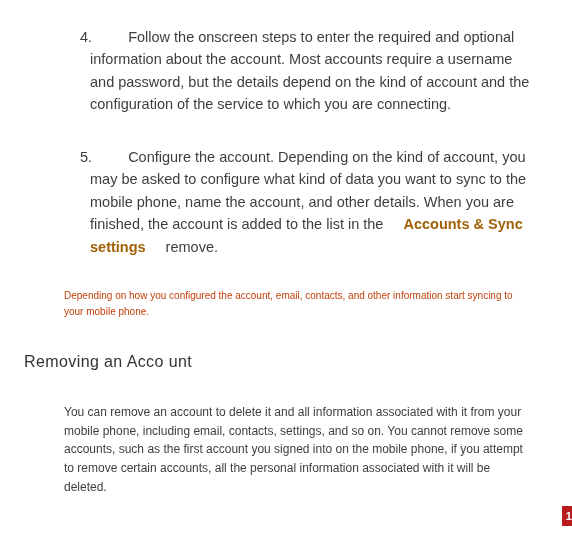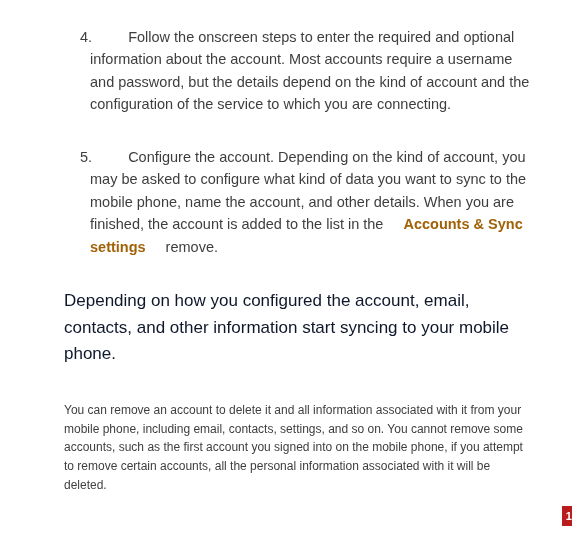--- a/index.html
+++ b/index.html
@@ -52,23 +52,23 @@
     color: #3e3e3e;
     text-indent: -18px;
     padding-left: 18px;
   }
   .step .num { display: inline; }
   .step .body { display: inline; }
   .step .emph { font-weight: bold; color: #a16207; }
   .trail {
     margin: 0 0 18px 40px;
     width: 486px;
-    font-size: 17px;
+    font-size: 10px;
     line-height: 1.55;
-    color: #0f172a;
+    color: #c2410c;
   }
   .heading {
     margin: 0 0 16px 0;
     font-size: 16px;
     font-weight: normal;
     color: #333;
     letter-spacing: 0.4px;
   }
   .para {
     margin: 0 0 18px 40px;
@@ -99,20 +99,21 @@
     </p>
 
     <p class="step">
       <span class="num">5.</span>
       <span> </span>
       <span class="body">Configure the account. Depending on the kind of account, you may be asked to configure what kind of data you want to sync to the mobile phone, name the account, and other details. When you are finished, the account is added to the list in the </span><span class="emph">Accounts &amp; Sync settings</span><span class="body"> remove.</span>
     </p>
 
     <p class="trail">Depending on how you configured the account, email, contacts, and other information start syncing to your mobile phone.</p>
 
+    <h2 class="heading">Removing an Acco unt</h2>
 
     <p class="para">You can remove an account to delete it and all information associated with it from your mobile phone, including email, contacts, settings, and so on. You cannot remove some accounts, such as the first account you signed into on the mobile phone,  if you attempt to remove certain accounts, all the personal information associated with it will be deleted.</p>
 
   </div>
 
   <div class="sidebar"></div>
 
   <div class="page-tab">
     <span>153</span>
   </div>

